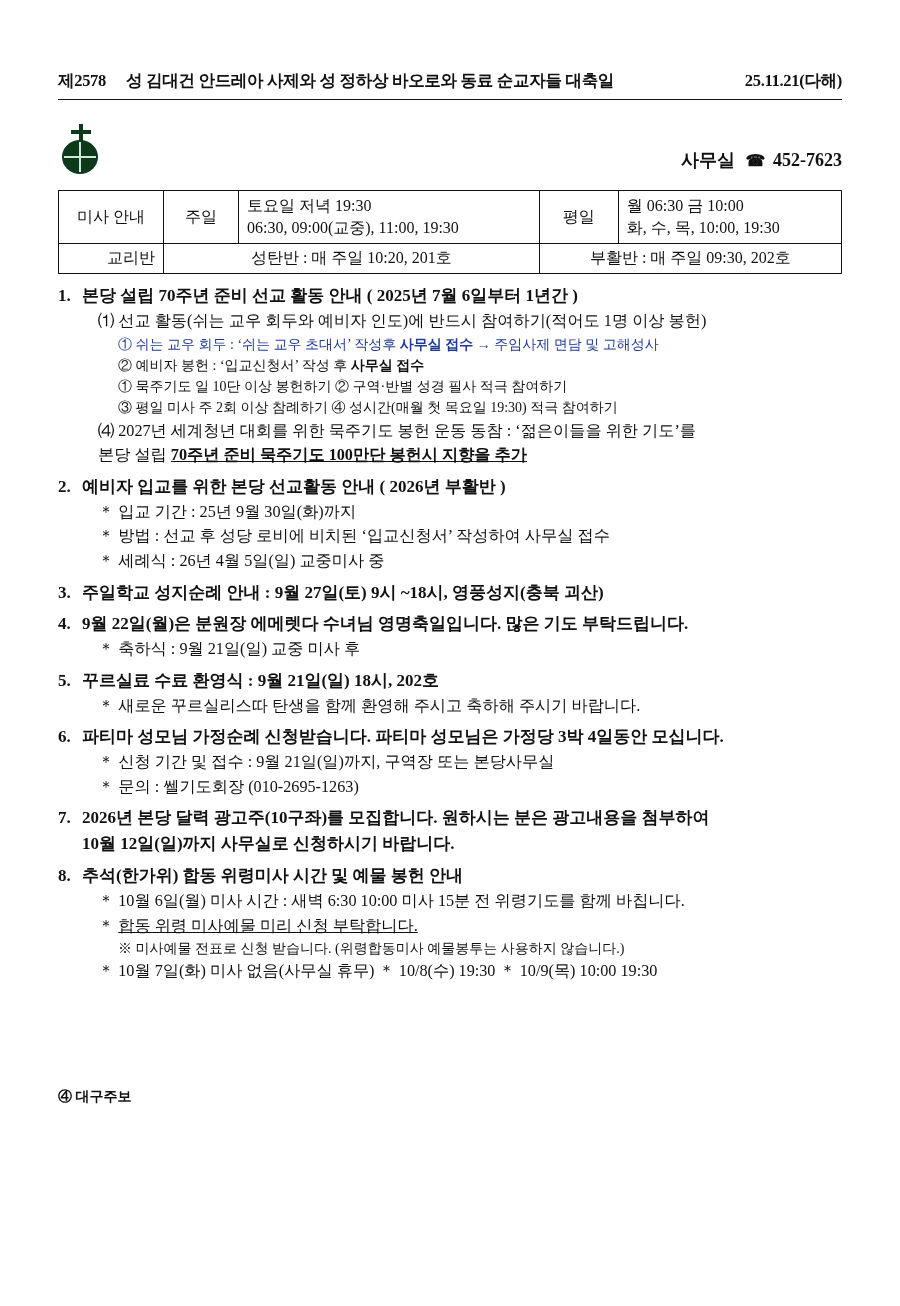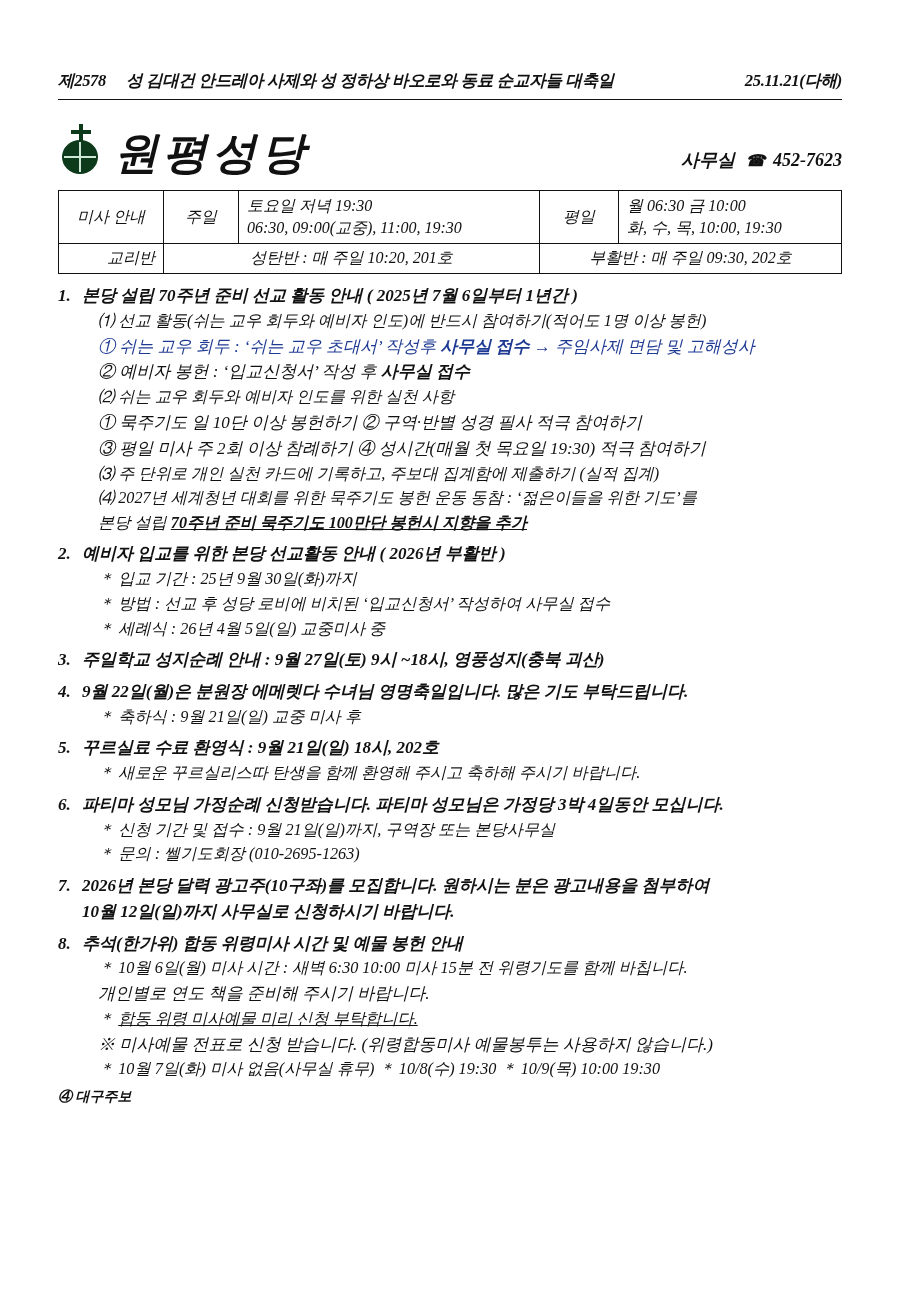--- a/index.html
+++ b/index.html
@@ -14,21 +14,20 @@
     color: #111111;
     position: relative;
     overflow: hidden;
   }
   .page {
     position: relative;
     width: 900px;
     height: 1150px;
     box-sizing: border-box;
     padding: 0 58px;
-    font-style: italic;
   }
 
   
   .topline {
     display: flex;
     align-items: baseline;
     padding-top: 70px;
     font-size: 16.5px;
     font-weight: bold;
     letter-spacing: -0.3px;
@@ -149,22 +148,22 @@
     flex: none;
     font-weight: bold;
   }
   .item > .body { flex: 1; }
   .item .head { font-weight: bold; }
   .sub {
     margin-left: 16px;
     font-size: 16.2px;
   }
   .sub2 {
-    margin-left: 16px;
-    font-size: 17px;
+    margin-left: 36px;
+    font-size: 14px;
   }
   .blue { color: #1f3a93; }
   .gap { margin-top: 6px; }
 
   .footer {
     position: absolute;
     left: 58px;
     bottom: 44px;
     font-size: 14px;
     font-weight: bold;
@@ -181,21 +180,20 @@
     <span class="date">25.11.21(다해)</span>
   </div>
   <div class="rule"></div>
 
   <div class="titlerow">
     <div class="logo">
       <div class="cross-v"></div>
       <div class="cross-h"></div>
       <div class="globe"></div>
     </div>
-    <div class="church-name">원평성당</div>
     <div class="office">
       <span>사무실</span>
       <span class="phone-icon">☎</span>
       <span>452-7623</span>
     </div>
   </div>
 
   <table class="mass">
     <tbody>
         <tr>
@@ -220,24 +218,22 @@
     </table>
 
   <div class="content" id="notice-list">
       <div class="item">
         <div class="num">1.</div>
         <div class="body">
           <div class="head">본당 설립 70주년 준비 선교 활동 안내 ( 2025년 7월 6일부터 1년간 )</div>
           <div class="sub">⑴ 선교 활동(쉬는 교우 회두와 예비자 인도)에 반드시 참여하기(적어도 1명 이상 봉헌)</div>
           <div class="sub2 blue">① 쉬는 교우 회두 : ‘쉬는 교우 초대서’ 작성후 <b>사무실 접수</b> → 주임사제 면담 및 고해성사</div>
           <div class="sub2">② 예비자 봉헌 : ‘입교신청서’ 작성 후 <b>사무실 접수</b></div>
-          <div class="sub">⑵ 쉬는 교우 회두와 예비자 인도를 위한 실천 사항</div>
           <div class="sub2">① 묵주기도 일 10단 이상 봉헌하기  ② 구역·반별 성경 필사 적극 참여하기</div>
           <div class="sub2">③ 평일 미사 주 2회 이상 참례하기  ④ 성시간(매월 첫 목요일 19:30) 적극 참여하기</div>
-          <div class="sub">⑶ 주 단위로 개인 실천 카드에 기록하고, 주보대 집계함에 제출하기 (실적 집계)</div>
           <div class="sub">⑷ 2027년 세계청년 대회를 위한 묵주기도 봉헌 운동 동참 : ‘젊은이들을 위한 기도’를</div>
           <div class="sub">본당 설립 <b><u>70주년 준비 묵주기도 100만단 봉헌시 지향을 추가</u></b></div>
         </div>
       </div>
       <div class="item gap">
         <div class="num">2.</div>
         <div class="body">
           <div class="head">예비자 입교를 위한 본당 선교활동 안내 ( 2026년 부활반 )</div>
           <div class="sub">＊ 입교 기간 : 25년 9월 30일(화)까지</div>
           <div class="sub">＊ 방법 : 선교 후 성당 로비에 비치된 ‘입교신청서’ 작성하여 사무실 접수</div>
@@ -277,21 +273,20 @@
         <div class="body">
           <div class="head">2026년 본당 달력 광고주(10구좌)를 모집합니다. 원하시는 분은 광고내용을 첨부하여</div>
           <div class="head">10월 12일(일)까지 사무실로 신청하시기 바랍니다.</div>
         </div>
       </div>
       <div class="item gap">
         <div class="num">8.</div>
         <div class="body">
           <div class="head">추석(한가위) 합동 위령미사 시간 및 예물 봉헌 안내</div>
           <div class="sub">＊ 10월 6일(월) 미사 시간 : 새벽 6:30 10:00 미사 15분 전 위령기도를 함께 바칩니다.</div>
-          <div class="sub2">개인별로 연도 책을 준비해 주시기 바랍니다.</div>
           <div class="sub">＊ <u>합동 위령 미사예물 미리 신청 부탁합니다.</u></div>
           <div class="sub2">※ 미사예물 전표로 신청 받습니다. (위령합동미사 예물봉투는 사용하지 않습니다.)</div>
           <div class="sub">＊ 10월 7일(화) 미사 없음(사무실 휴무)  ＊ 10/8(수) 19:30  ＊ 10/9(목) 10:00 19:30</div>
         </div>
       </div>
     </div>
 
   <div class="footer">④ 대구주보</div>
 </div>
 

